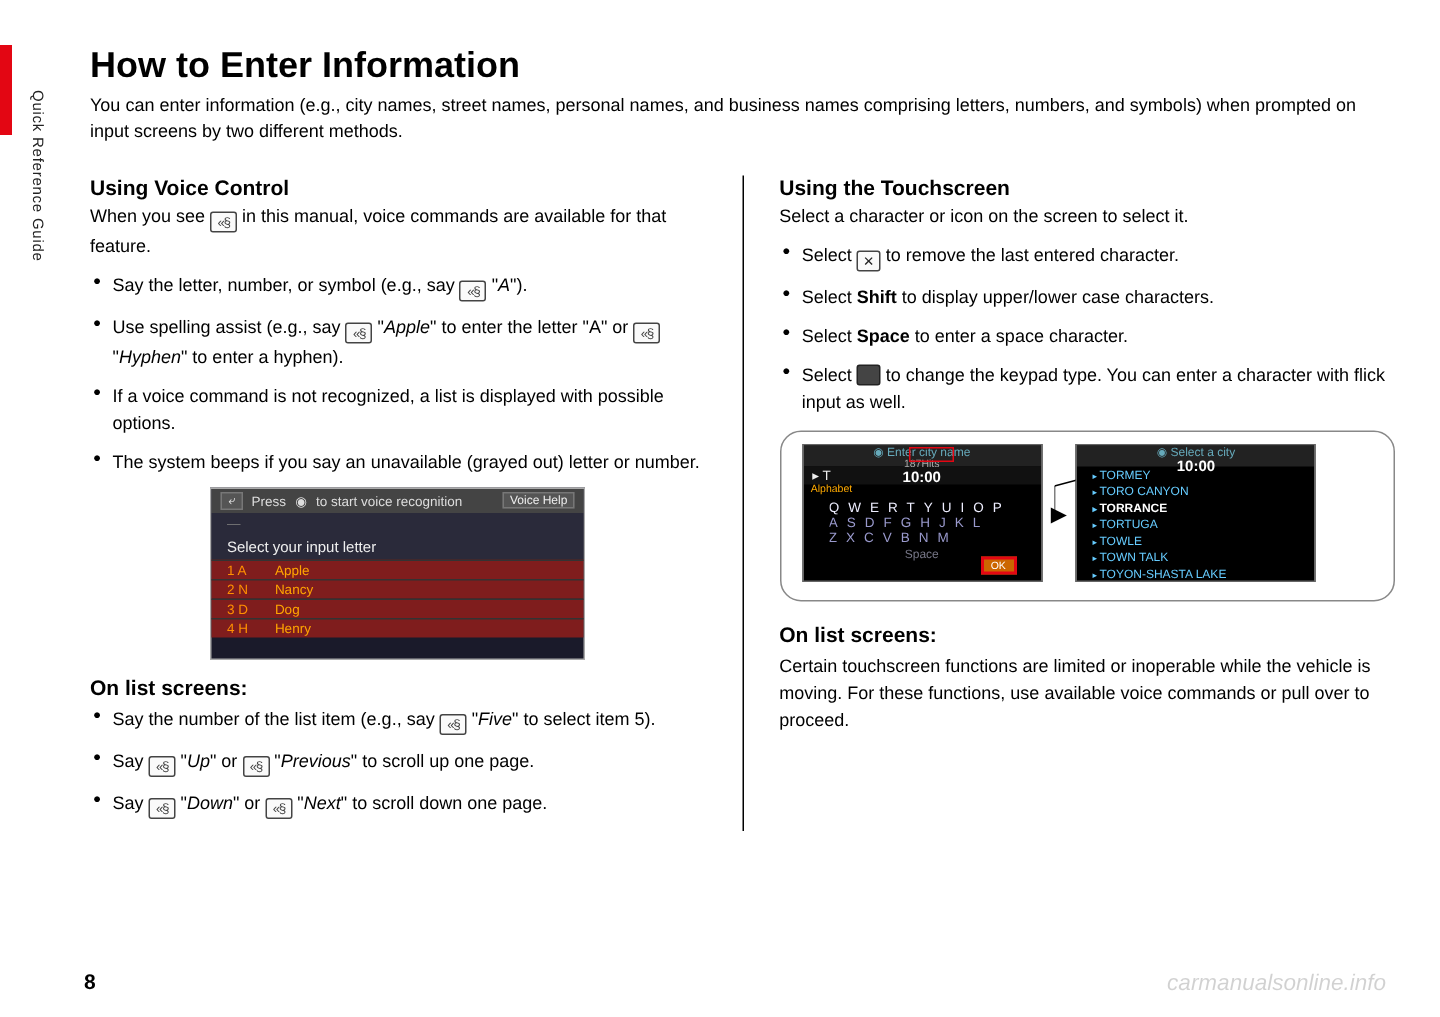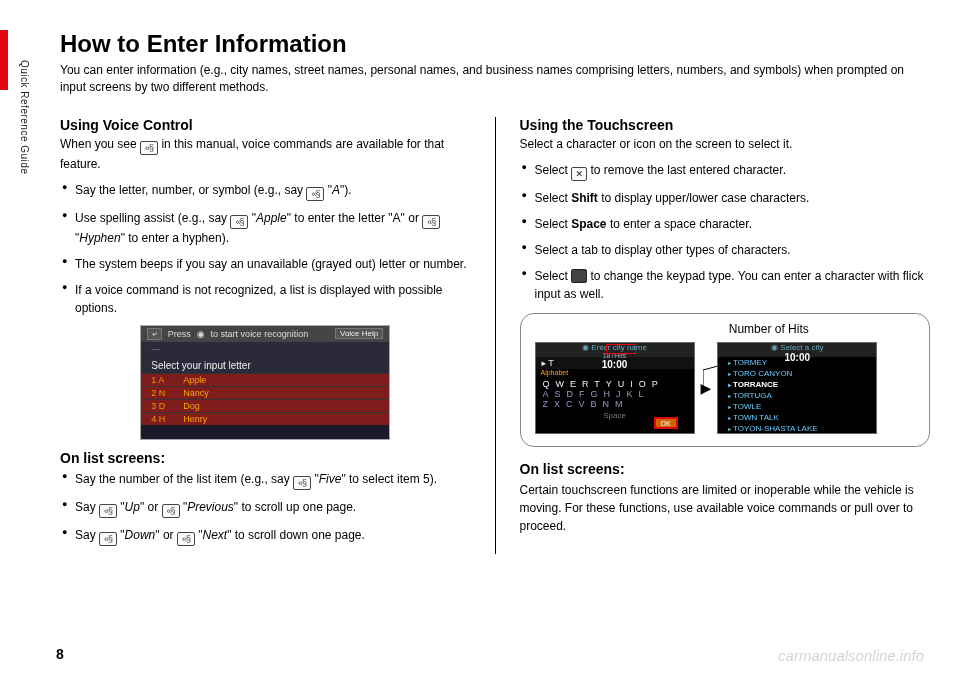--- a/index.html
+++ b/index.html
@@ -225,21 +225,21 @@
     background: #222;
     display: flex;
     align-items: center;
     justify-content: space-between;
     padding: 0 4px;
     color: #6ab;
     flex-direction: column;
   }
   .mini .time { color: #fff; font-size: 10px; font-weight: bold; }
   .mini.left .kb {
-    padding: 3px 7px;
+    padding: 3px 17px;
     color: #88c;
   }
   .mini.left .kb-tab {
     color: #fa0;
     font-size: 7px;
     padding: 0 5px;
   }
   .mini.left .kb .row {
     letter-spacing: 6px;
     font-size: 9px;
@@ -324,22 +324,22 @@
       <p class="sub">
         <span>When you see </span><span class="voice-icon"></span><span> in this manual, voice commands are available for that feature.</span>
       </p>
       <ul>
         <li>
           <span>Say the letter, number, or symbol (e.g., say </span><span class="voice-icon"></span><span> "</span><span class="italic">A</span><span>").</span>
         </li>
         <li>
           <span>Use spelling assist (e.g., say </span><span class="voice-icon"></span><span> "</span><span class="italic">Apple</span><span>" to enter the letter "A" or </span><span class="voice-icon"></span><span> "</span><span class="italic">Hyphen</span><span>" to enter a hyphen).</span>
         </li>
+        <li>If a voice command is not recognized, a list is displayed with possible options.</li>
         <li>The system beeps if you say an unavailable (grayed out) letter or number.</li>
-        <li>If a voice command is not recognized, a list is displayed with possible options.</li>
       </ul>
 
       <div class="voice-shot">
         <div class="vs-top">
           <span class="btn">⤶</span>
           <span>Press</span>
           <span>◉</span>
           <span>to start voice recognition</span>
           <span class="btn" style="margin-left:auto">Voice Help</span>
         </div>
@@ -383,30 +383,26 @@
       <ul>
         <li>
           <span>Select </span><span class="key-icon">✕</span><span> to remove the last entered character.</span>
         </li>
         <li>
           <span>Select </span><span class="bold">Shift</span><span> to display upper/lower case characters.</span>
         </li>
         <li>
           <span>Select </span><span class="bold">Space</span><span> to enter a space character.</span>
         </li>
-        <li>Select a tab to display other types of characters.</li>
         <li>
           <span>Select </span><span class="dark-icon"></span><span> to change the keypad type. You can enter a character with flick input as well.</span>
         </li>
       </ul>
 
       <div class="figbox">
-        <div class="fig-label-row">
-          <span class="lbl">Number of Hits</span>
-        </div>
         <div class="shots">
           <svg class="pointer-line">
               <line x1="30" y1="0" x2="0" y2="8" stroke="#000" stroke-width="1"></line>
               <line x1="0" y1="8" x2="0" y2="26" stroke="#000" stroke-width="1"></line>
             </svg>
 
           <div class="mini left">
             <div class="hitbox"></div>
             <div class="mtop">
               <span>◉ <span>Enter city name</span></span>

